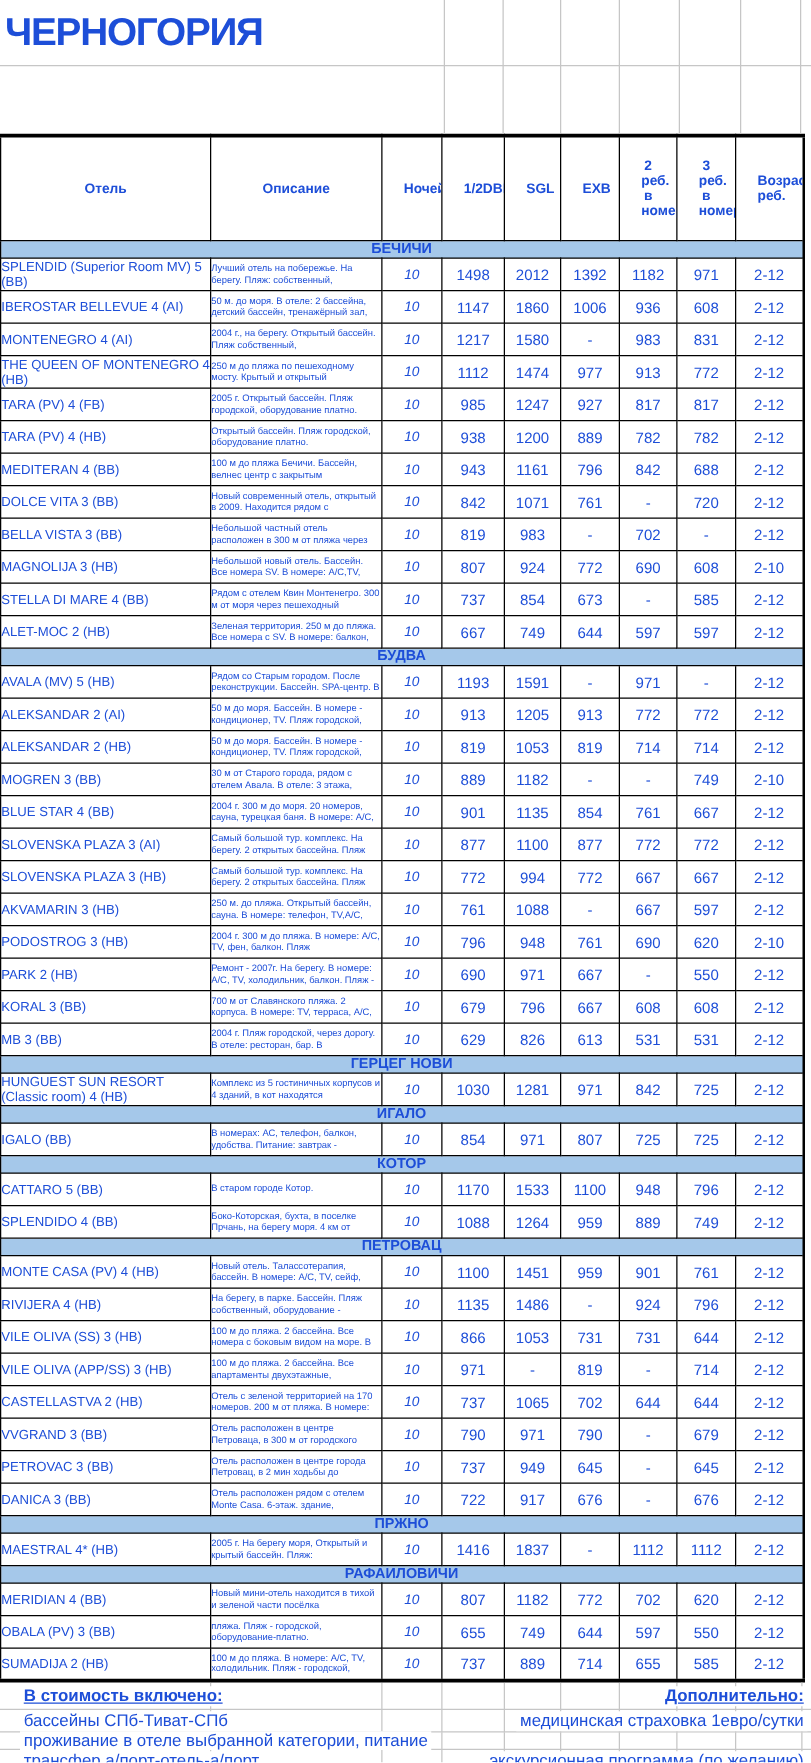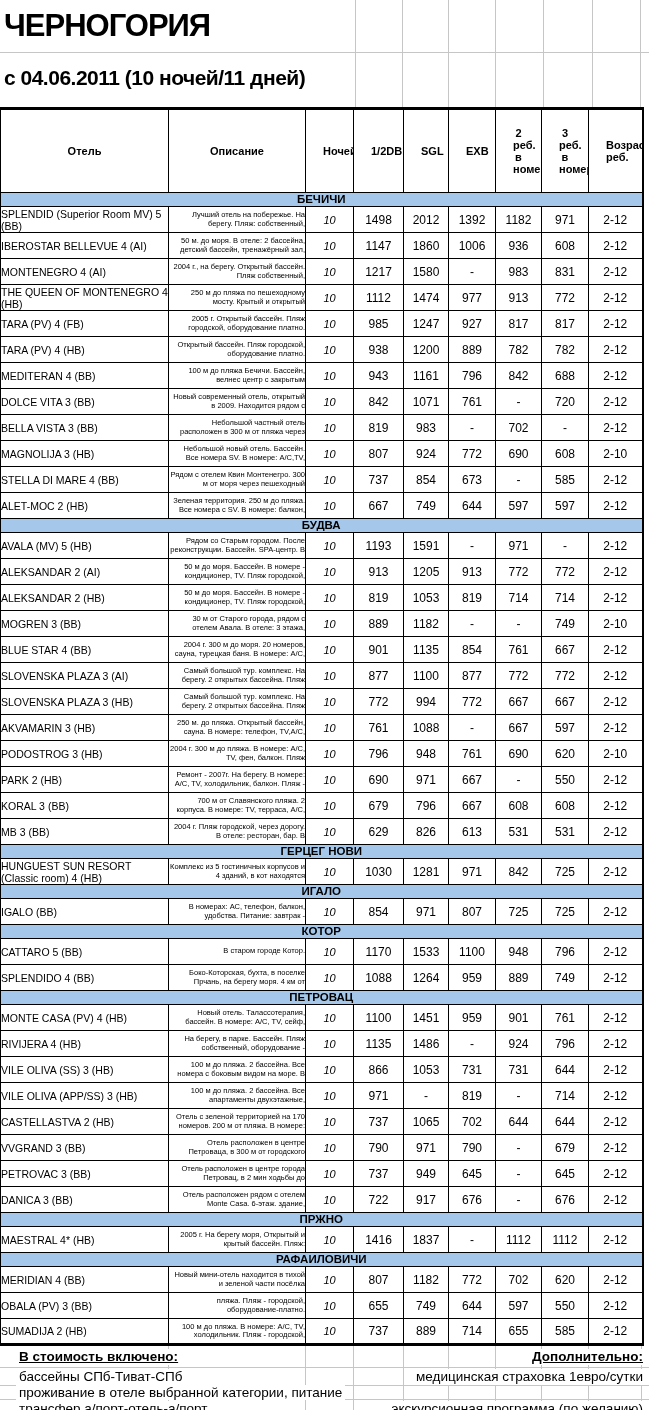--- a/index.html
+++ b/index.html
@@ -1,18 +1,18 @@
 <!DOCTYPE html>
 <html style="--band: #A5C8EA; --grid: #C6C6C6;"><head>
 <meta charset="utf-8">
 <style>
   html,body { margin:0; padding:0; background:#fff; }
   .sheet {
     position:relative; width:649px; height:1410px; background:#fff;
-    font-family:"Liberation Sans","DejaVu Sans",sans-serif; color:#000000;
+    font-family:"Liberation Sans","DejaVu Sans",sans-serif; color:#1d4ed8;
     overflow:hidden;
   }
   
   .top { position:relative; width:649px; height:107px; }
   .top .vline { position:absolute; top:0; width:1px; height:107px; background:var(--grid); }
   .top .hline { position:absolute; left:0; top:52px; width:649px; height:1px; background:var(--grid); }
   .doc-title {
     position:absolute; left:4px; top:8px;
     font-size:31px; font-weight:900; letter-spacing:-1px; white-space:nowrap;
   }
@@ -36,21 +36,21 @@
   td.band {
     background:var(--band); font-size:11.5px; font-weight:bold; text-align:center;
     vertical-align:middle; line-height:13px;
   }
   tr.data-row { height:26px; }
   td.hotel {
     font-size:10.5px; line-height:12px; text-align:left; vertical-align:middle;
     padding:0 1px 0 2px;
   }
   td.desc {
-    font-size:7.5px; line-height:8.5px; text-align:right; vertical-align:middle;
+    font-size:7.5px; line-height:8.5px; text-align:left; vertical-align:middle;
     padding:0 2px; max-height:26px;
   }
   td.nights { font-size:11px; font-style:italic; text-align:center; vertical-align:middle; }
   td.num { font-size:12px; text-align:center; vertical-align:middle; }
   
   .footer { position:relative; width:649px; border-bottom:4px solid #000; }
   .footer-row { position:relative; width:649px; }
   .footer-row.r1 { height:22px; }
   .footer-row.r2 { height:18px; }
   .footer-row.r3 { height:18px; }
@@ -66,21 +66,20 @@
   .ftext.head  { font-weight:bold; text-decoration:underline; }
 </style>
 </head>
 <body>
 
 <div class="sheet">
 
   <div class="top">
     <div class="hline"></div>
     <div class="doc-title">ЧЕРНОГОРИЯ</div>
-    <div class="doc-subtitle">с 04.06.2011 (10 ночей/11 дней)</div>
   <div class="vline" style="left: 355px;"></div>
       <div class="vline" style="left: 402px;"></div>
       <div class="vline" style="left: 448px;"></div>
       <div class="vline" style="left: 495px;"></div>
       <div class="vline" style="left: 543px;"></div>
       <div class="vline" style="left: 592px;"></div>
       <div class="vline" style="left: 640px;"></div>
     </div>
 
   <table class="price">

